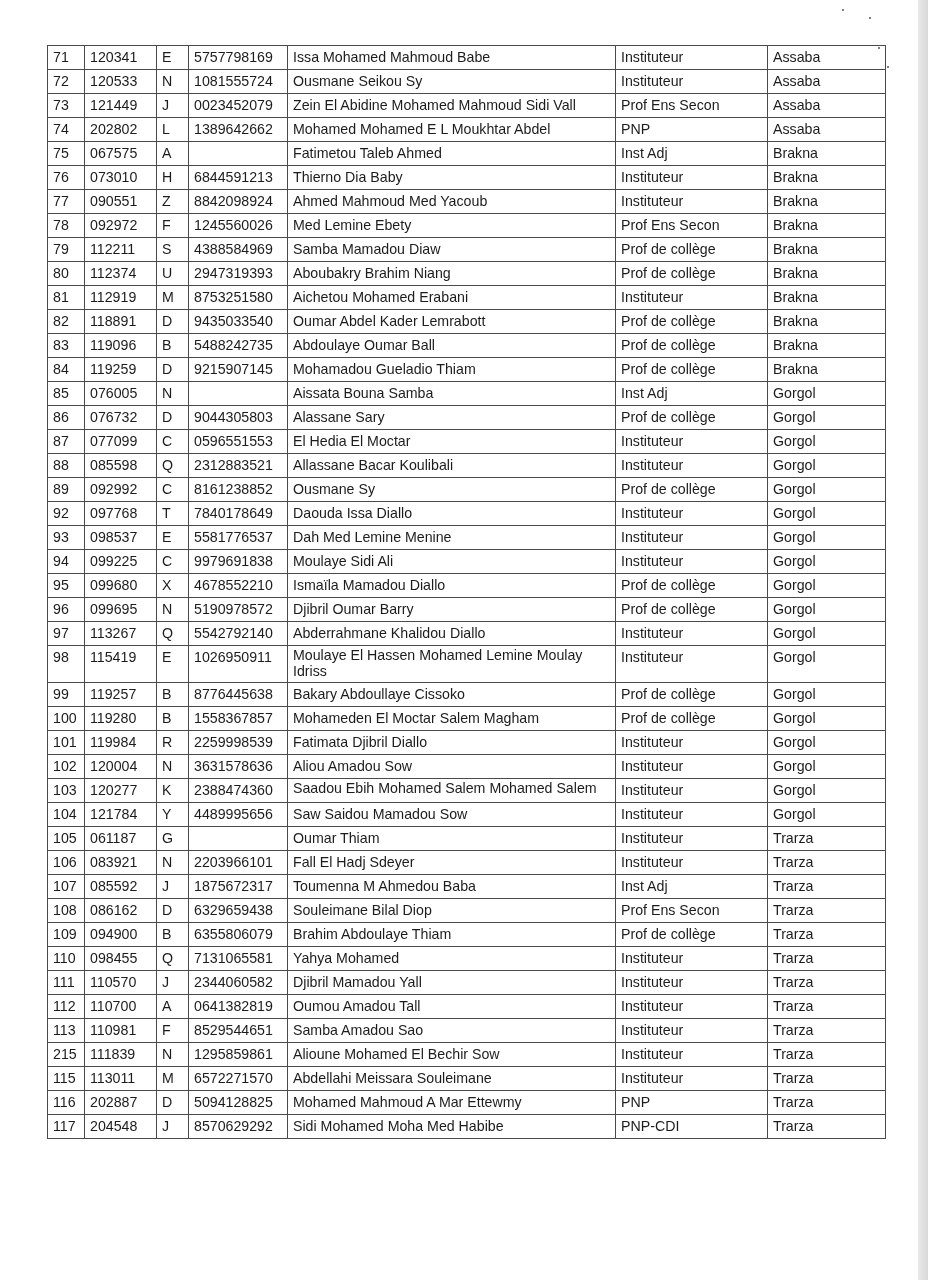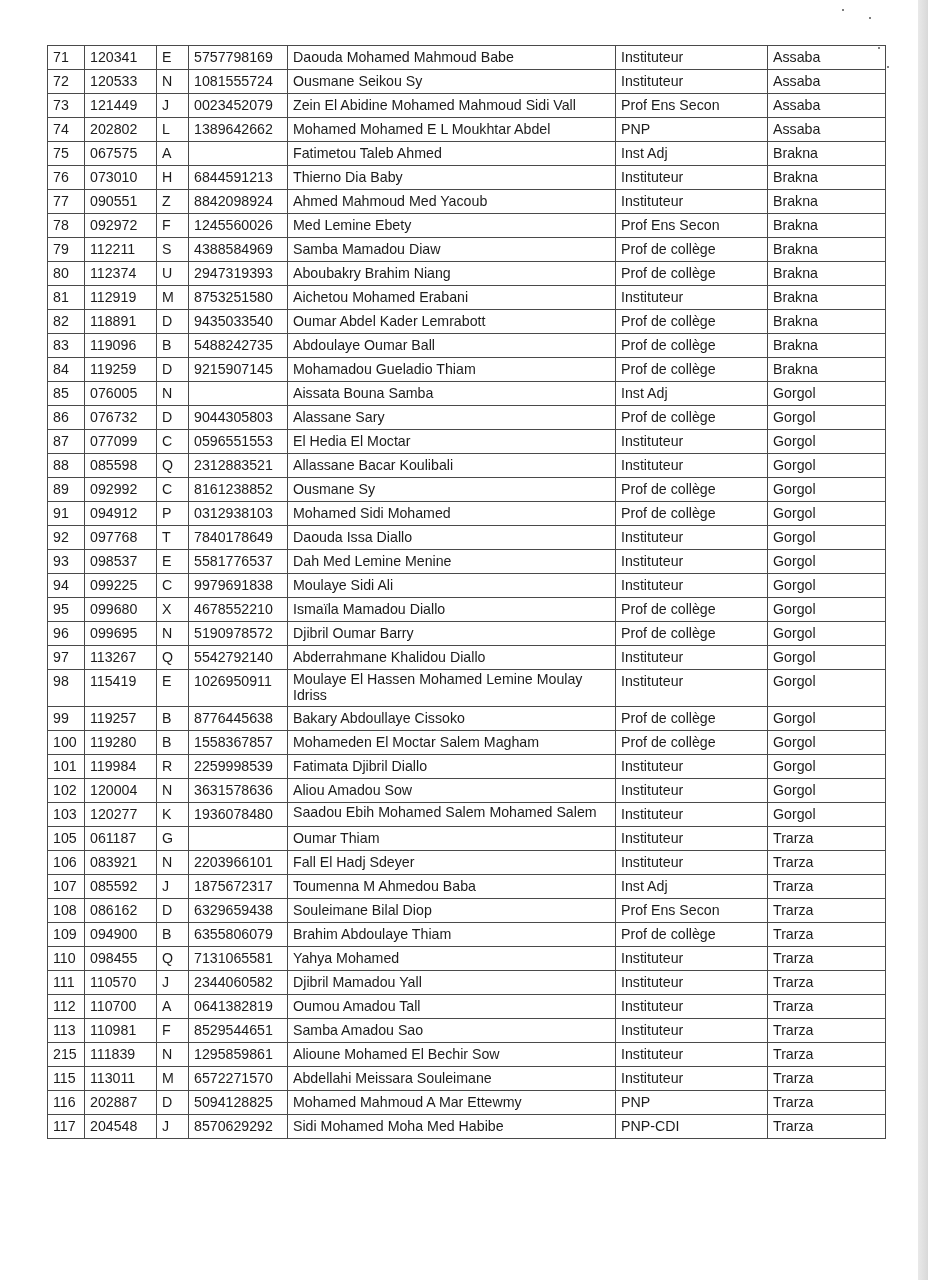--- a/index.html
+++ b/index.html
@@ -84,21 +84,21 @@
         <col class="c-name">
         <col class="c-role">
         <col class="c-reg">
     </colgroup>
     <tbody id="roster-body">
         <tr>
           <td class="num">71</td>
           <td>120341</td>
           <td>E</td>
           <td>5757798169</td>
-          <td>Daouda Mohamed Mahmoud Babe</td>
+          <td>Issa Mohamed Mahmoud Babe</td>
           <td>Instituteur</td>
           <td>Assaba</td>
         </tr>
         <tr>
           <td class="num">72</td>
           <td>120533</td>
           <td>N</td>
           <td>1081555724</td>
           <td>Ousmane Seikou Sy</td>
           <td>Instituteur</td>
@@ -251,29 +251,20 @@
         <tr>
           <td class="num">89</td>
           <td>092992</td>
           <td>C</td>
           <td>8161238852</td>
           <td>Ousmane Sy</td>
           <td>Prof de collège</td>
           <td>Gorgol</td>
         </tr>
         <tr>
-          <td class="num">91</td>
-          <td>094912</td>
-          <td>P</td>
-          <td>0312938103</td>
-          <td>Mohamed Sidi Mohamed</td>
-          <td>Prof de collège</td>
-          <td>Gorgol</td>
-        </tr>
-        <tr>
           <td class="num">92</td>
           <td>097768</td>
           <td>T</td>
           <td>7840178649</td>
           <td>Daouda Issa Diallo</td>
           <td>Instituteur</td>
           <td>Gorgol</td>
         </tr>
         <tr>
           <td class="num">93</td>
@@ -362,22 +353,31 @@
           <td>N</td>
           <td>3631578636</td>
           <td>Aliou Amadou Sow</td>
           <td>Instituteur</td>
           <td>Gorgol</td>
         </tr>
         <tr>
           <td class="num">103</td>
           <td>120277</td>
           <td>K</td>
-          <td>1936078480</td>
+          <td>2388474360</td>
           <td class="wrap">Saadou Ebih Mohamed Salem Mohamed Salem</td>
+          <td>Instituteur</td>
+          <td>Gorgol</td>
+        </tr>
+        <tr>
+          <td class="num">104</td>
+          <td>121784</td>
+          <td>Y</td>
+          <td>4489995656</td>
+          <td>Saw Saidou Mamadou Sow</td>
           <td>Instituteur</td>
           <td>Gorgol</td>
         </tr>
         <tr>
           <td class="num">105</td>
           <td>061187</td>
           <td>G</td>
           <td></td>
           <td>Oumar Thiam</td>
           <td>Instituteur</td>

